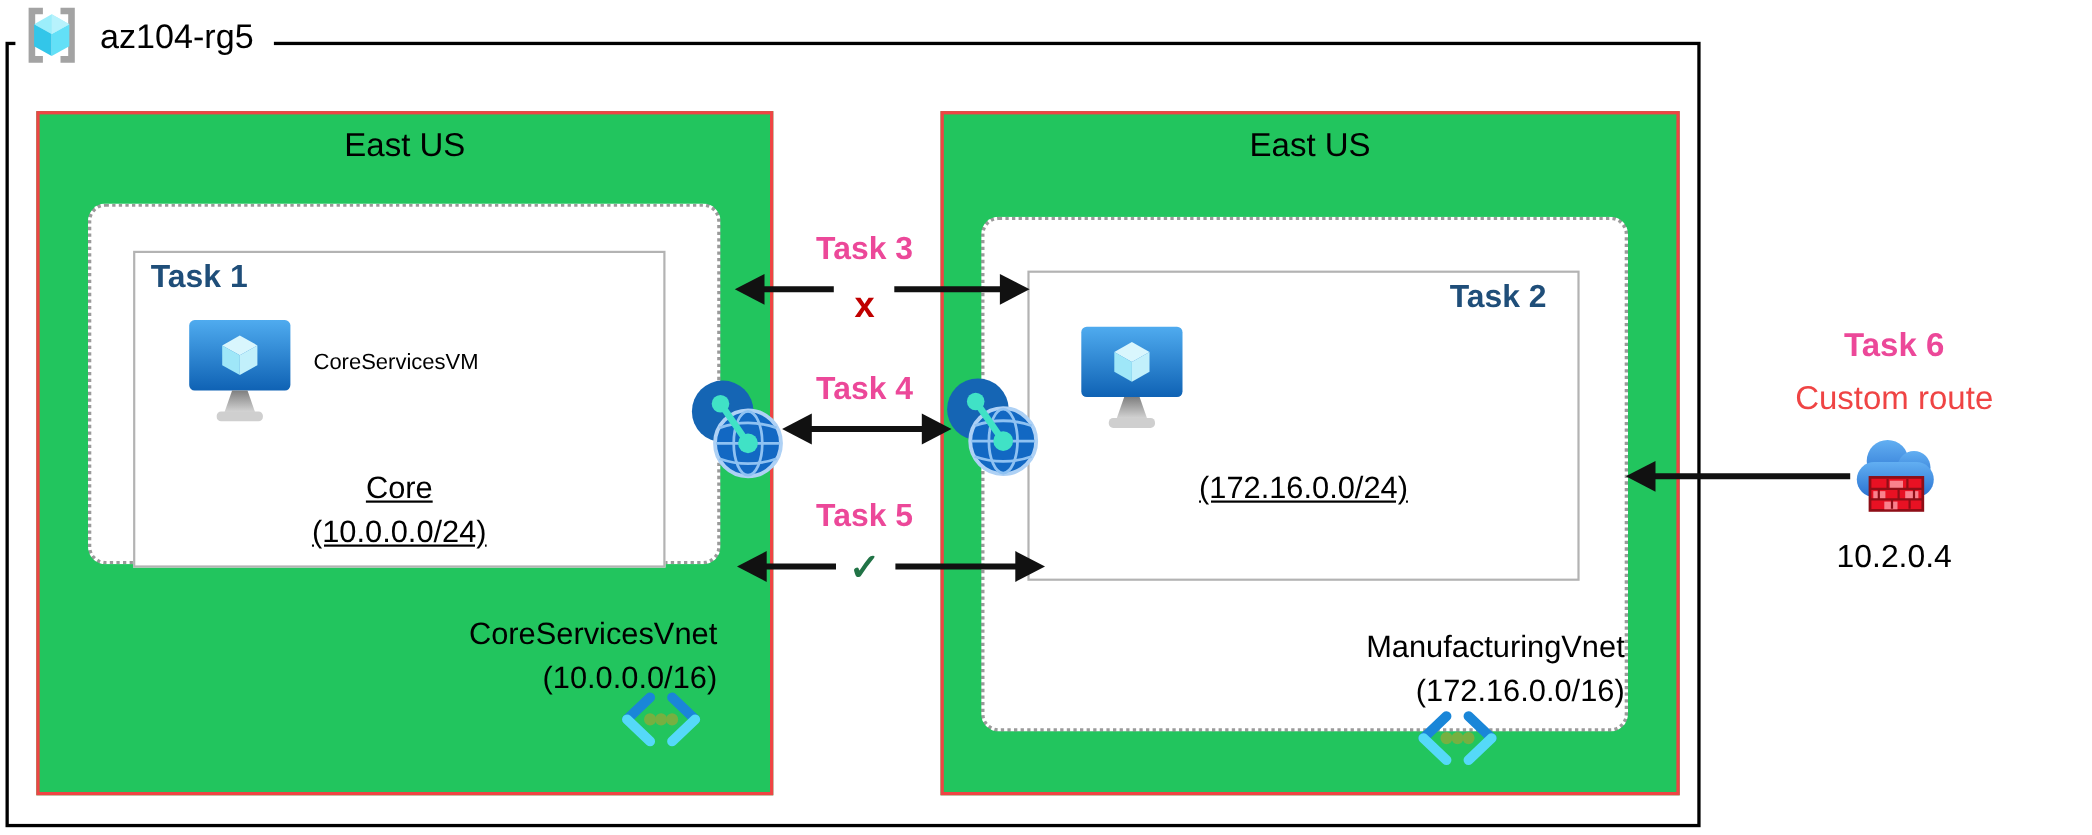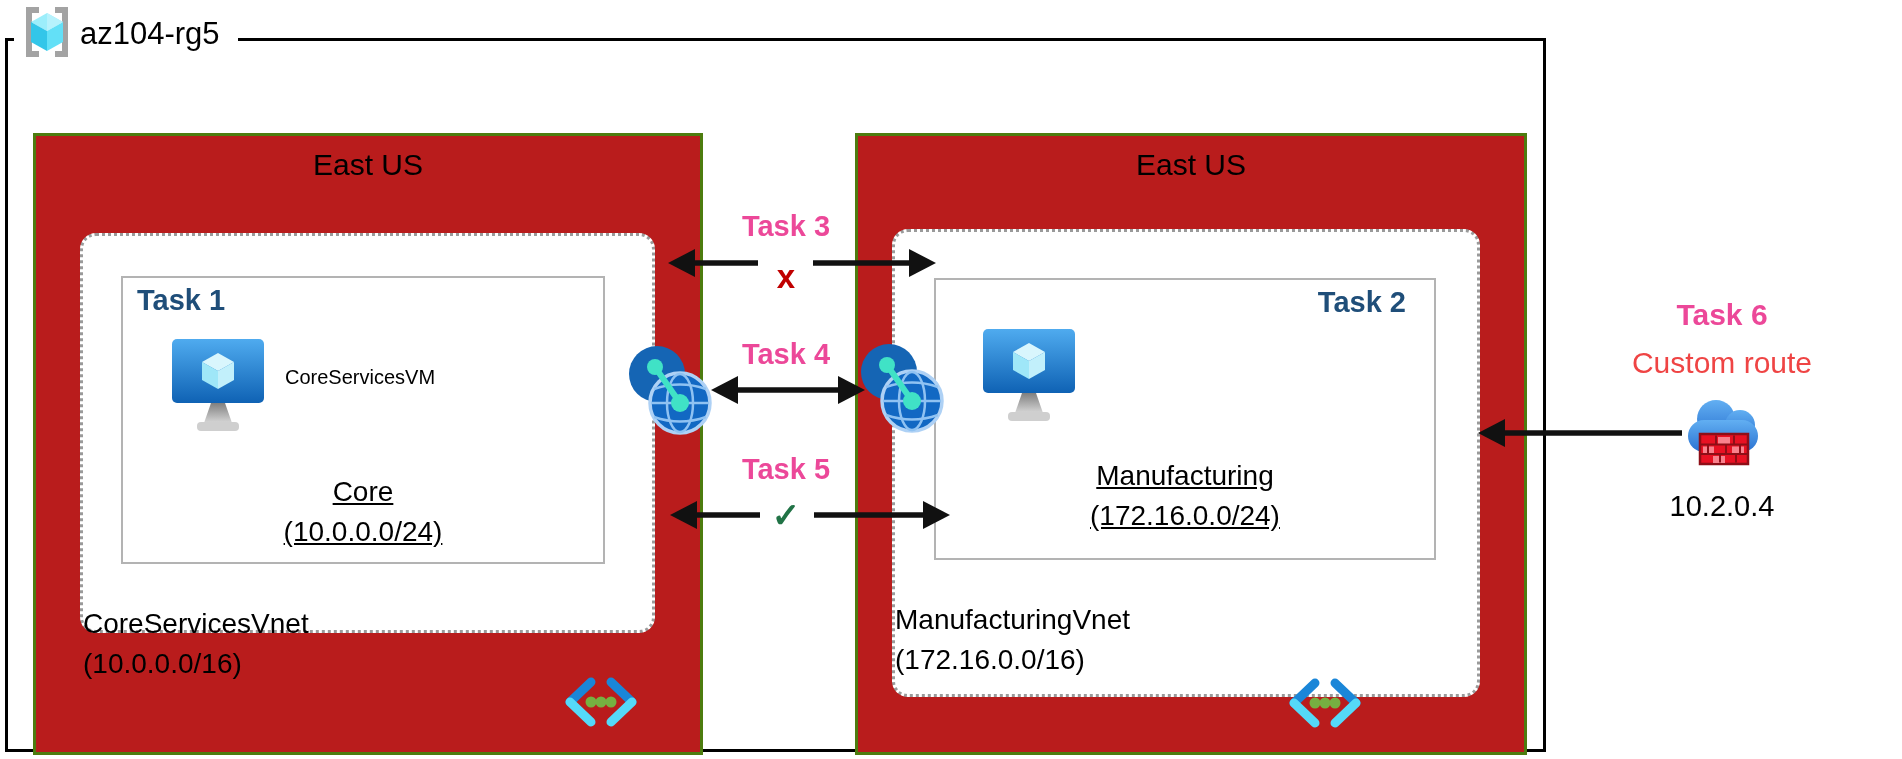--- a/index.html
+++ b/index.html
@@ -2,34 +2,34 @@
 <html><head>
 <meta charset="utf-8">
 <style>
   html,body{margin:0;padding:0;background:#fff;}
   *{box-sizing:border-box;}
   body{font-family:"Liberation Sans", sans-serif; color:#000;}
   #canvas{position:relative;width:1902px;height:759px;background:#fff;overflow:hidden;}
 
   
   #rg-box{position:absolute;left:5px;top:38px;width:1541px;height:714px;border:3px solid #000;background:#fff;}
-  #rg-label{position:absolute;left:14px;top:4px;display:flex;align-items:center;gap:4px;background:#fff;padding:0 18px 0 4px;z-index:5;height:60px;}
+  #rg-label{position:absolute;left:14px;top:4px;display:flex;align-items:center;gap:15px;background:#fff;padding:0 18px 0 4px;z-index:5;height:60px;}
   #rg-label .rg-text{font-size:31px;color:#000;white-space:nowrap;}
 
   
-  .region{position:absolute;top:101px;height:622px;background:#b91c1c;border:3px solid #4d7c0f;margin-top:32px;}
+  .region{position:absolute;top:101px;height:622px;background:#22c55e;border:3px solid #ef4444;}
   #region-core{left:33px;width:670px;}
   #region-mfg{left:855px;width:672px;}
   .region-title{position:absolute;top:12px;left:0;width:100%;text-align:center;font-size:30px;color:#000;}
 
   
   .vnet{position:absolute;border:3px dotted #9a9a9a;border-radius:16px;background:#fff;}
-  #vnet-core{left:44px;top:97px;width:575px;height:400px;}
+  #vnet-core{left:44px;top:81px;width:575px;height:328px;}
   #vnet-mfg{left:34px;top:93px;width:588px;height:468px;}
-  .vnet-label{position:absolute;left:0;top:368px;width:100%;text-align:left;font-size:28px;line-height:40px;color:#000;}
+  .vnet-label{position:absolute;left:0;top:368px;width:100%;text-align:right;font-size:28px;line-height:40px;color:#000;}
   .vnet-icon{position:absolute;}
 
   
   .subnet{position:absolute;background:#fff;border:2px solid #b3b3b3;}
   #subnet-core{left:38px;top:40px;width:484px;height:288px;}
   #subnet-mfg{left:39px;top:46px;width:502px;height:282px;}
   .task-label{font-size:29px;font-weight:bold;color:#1F4E79;position:absolute;white-space:nowrap;}
   #task1-label{left:14px;top:6px;}
   #task2-label{right:28px;top:6px;}
   .vm-name{position:absolute;font-size:20px;color:#000;white-space:nowrap;}
@@ -141,21 +141,20 @@
           <svg width="94" height="100" viewBox="0 0 94 100">
             <rect x="1" y="1" width="92" height="64" rx="5" fill="url(#vmGrad)"></rect>
             <polygon points="47,15 63,24 47,33 31,24" fill="#D9F6FD"></polygon>
             <polygon points="31,24 47,33 47,51 31,42" fill="#9FE7F8"></polygon>
             <polygon points="47,33 63,24 63,42 47,51" fill="#C2F0FB"></polygon>
             <polygon points="40,65 54,65 61,85 33,85" fill="url(#standGrad)"></polygon>
             <rect x="26" y="84" width="42" height="9" rx="4" fill="#CFCFCF"></rect>
           </svg>
         </span>
         <div class="subnet-text" style="top:176px;">
-          <div>Manufacturing</div>
           <div>(172.16.0.0/24)</div>
         </div>
       </div>
       <div class="vnet-label">
         <div>ManufacturingVnet</div>
         <div>(172.16.0.0/16)</div>
       </div>
       <span class="vnet-icon" style="left:390px;top:443px;">
         <svg width="80" height="56" viewBox="0 0 80 56">
           <polyline points="30,8 9,28" stroke="#1A86D8" stroke-width="9" fill="none" stroke-linecap="round"></polyline>

